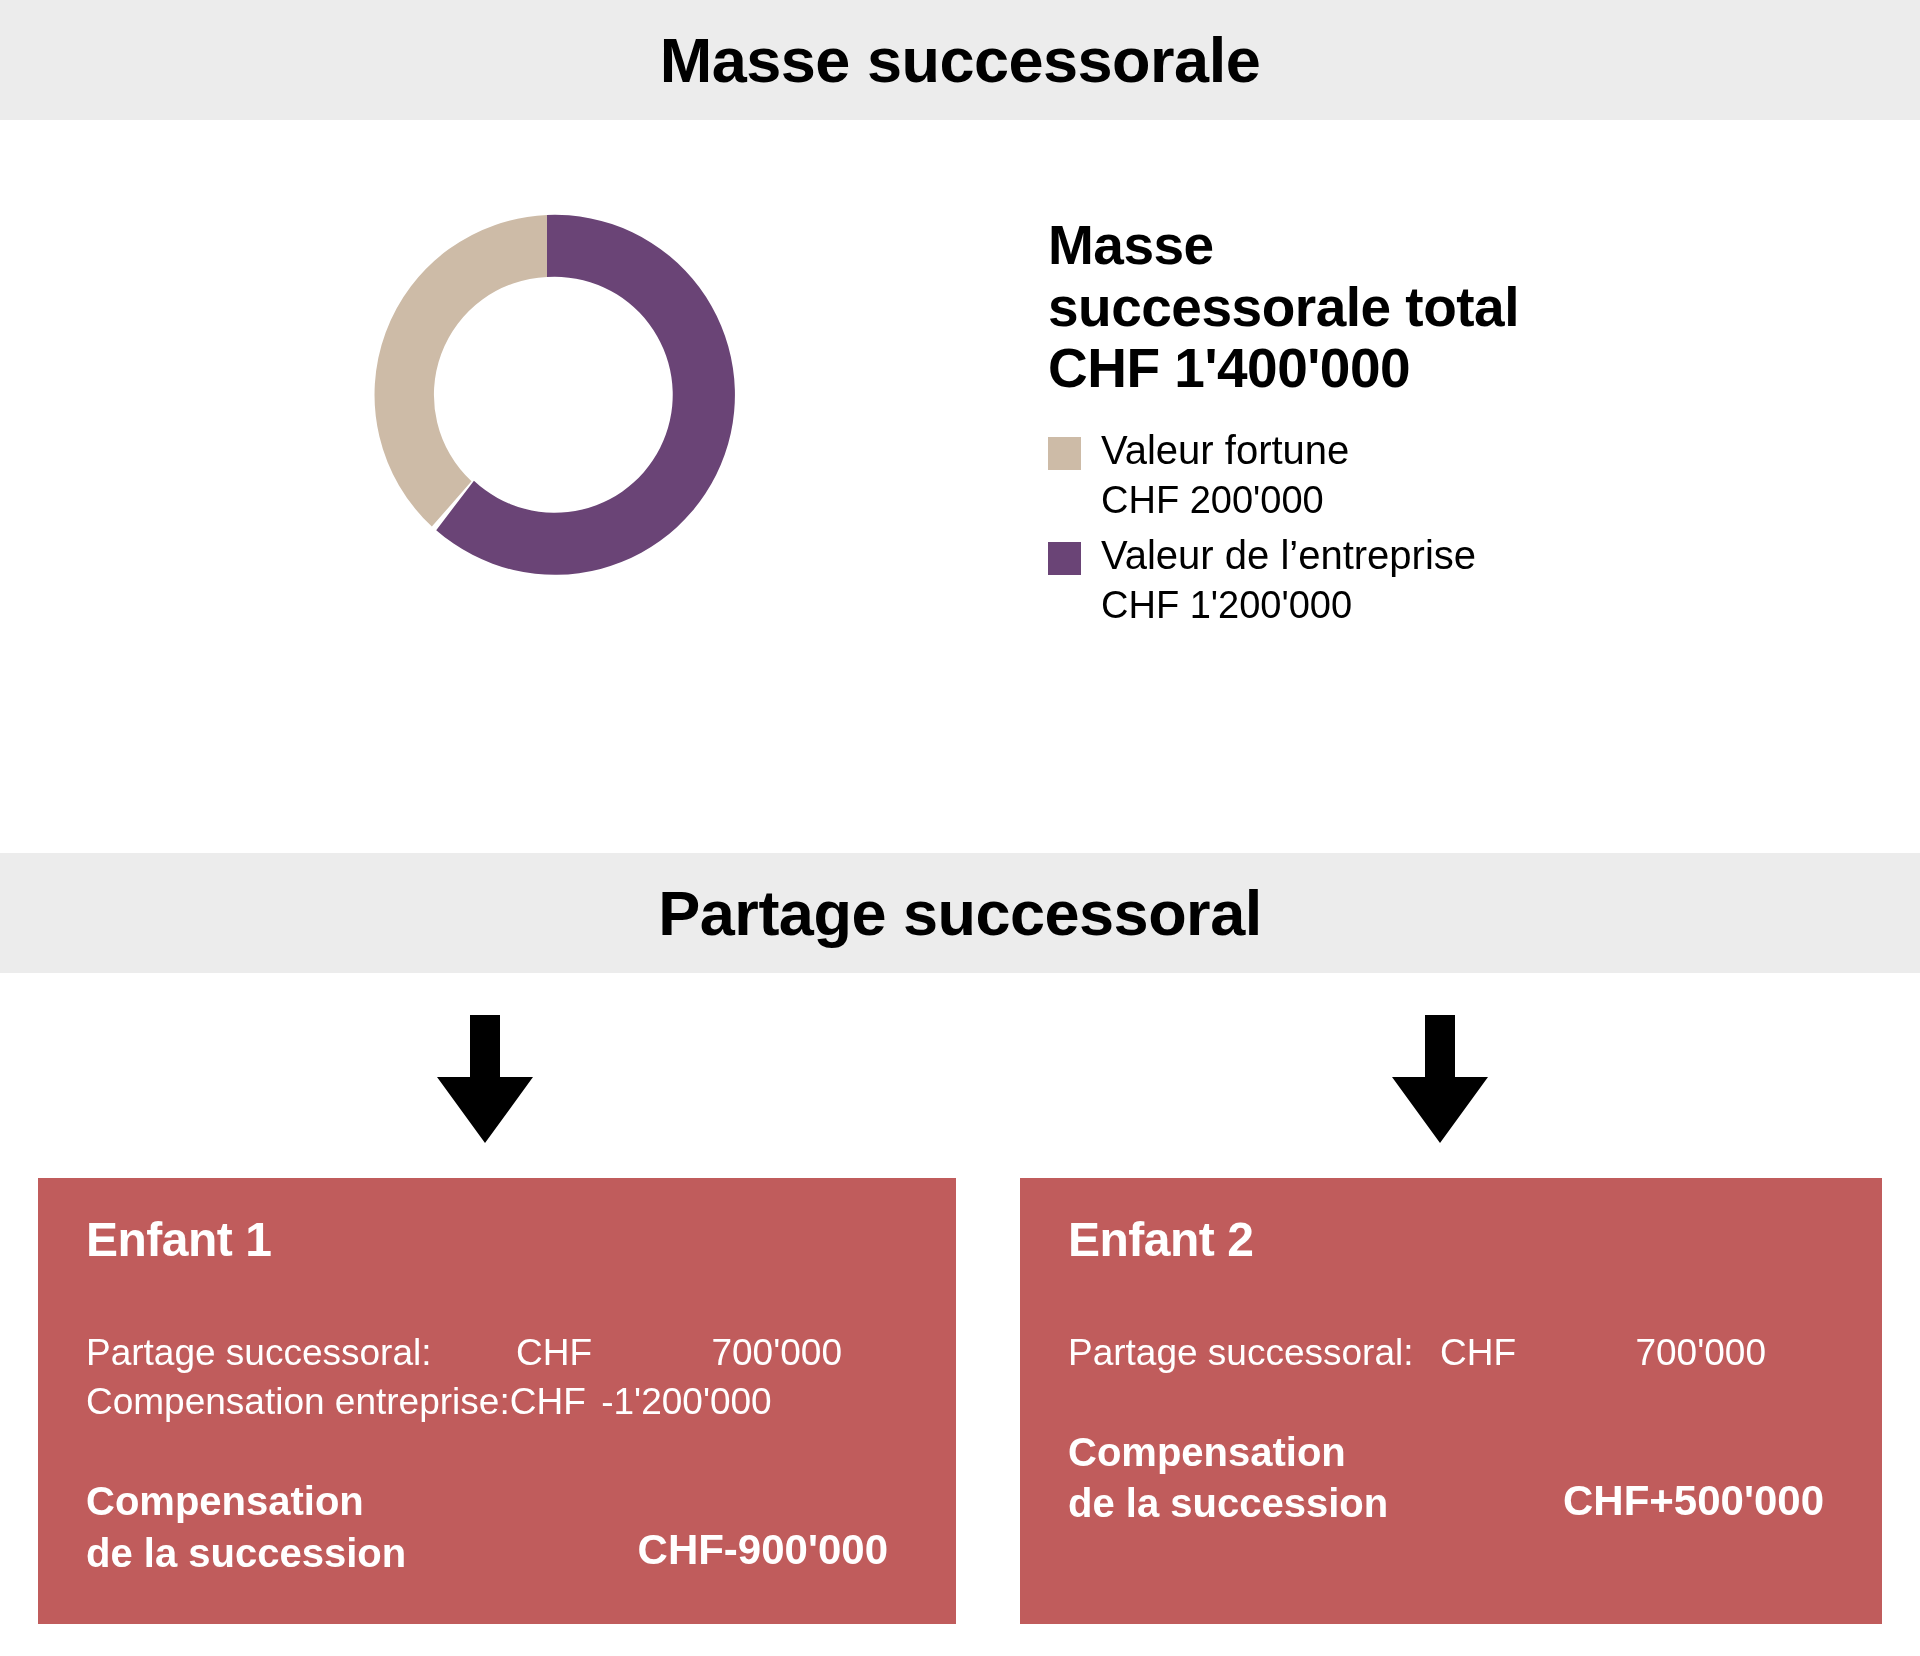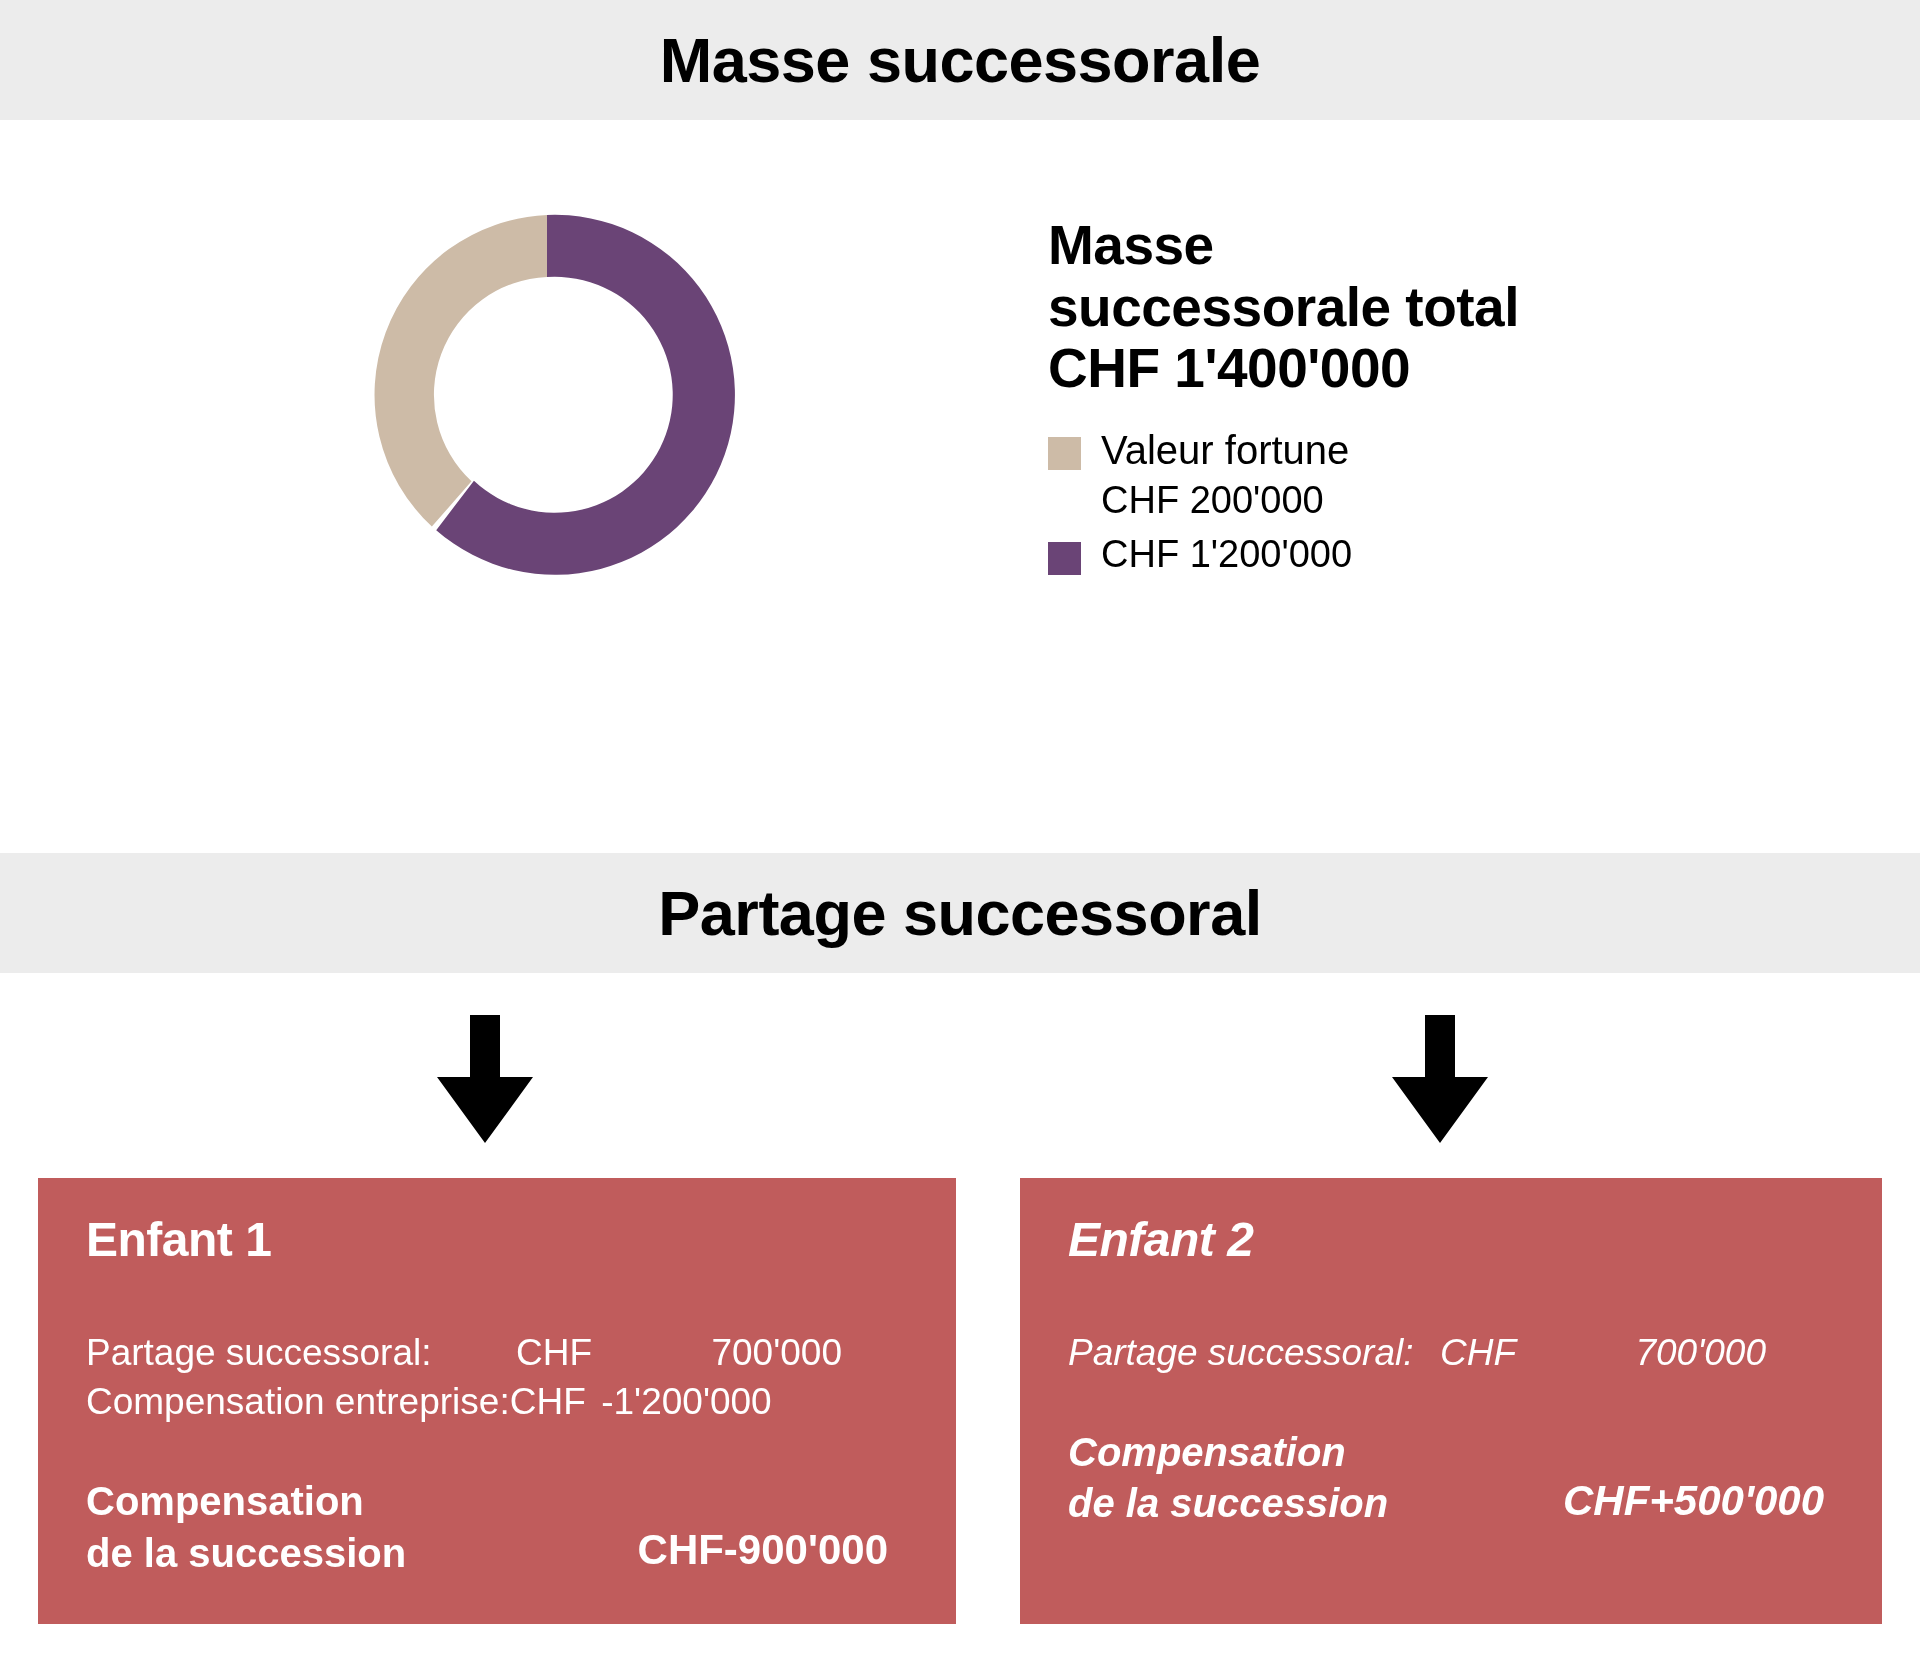--- a/index.html
+++ b/index.html
@@ -117,21 +117,21 @@
 
   
   .card {
     position: absolute;
     top: 1178px;
     height: 446px;
     background: #c05c5c;
     padding: 38px 44px 0 48px;
   }
   #card-enfant-1 { left: 38px;   width: 918px; }
-  #card-enfant-2 { left: 1020px; width: 862px; font-style: italic; }
+  #card-enfant-2 { left: 1020px; width: 862px; }
 
   .card-title {
     font-family: "Liberation Sans", sans-serif;
     font-weight: bold;
     font-size: 48px;
     line-height: 1;
     color: #ffffff;
     letter-spacing: -0.5px;
     margin-bottom: 64px;
   }
@@ -218,20 +218,21 @@
         <span class="legend-swatch beige"></span>
         <span class="legend-texts">
           <span class="legend-label">Valeur fortune</span>
           <span class="legend-amount">CHF 200'000</span>
         </span>
       </div>
 
       <div class="legend-row">
         <span class="legend-swatch purple"></span>
         <span class="legend-texts">
+          <span class="legend-label">Valeur de l’entreprise</span>
           <span class="legend-amount">CHF 1'200'000</span>
         </span>
       </div>
 
     </div>
   </div>
 
   <div class="band" id="band-partage">
     <div class="band-title">Partage successoral</div>
   </div>

